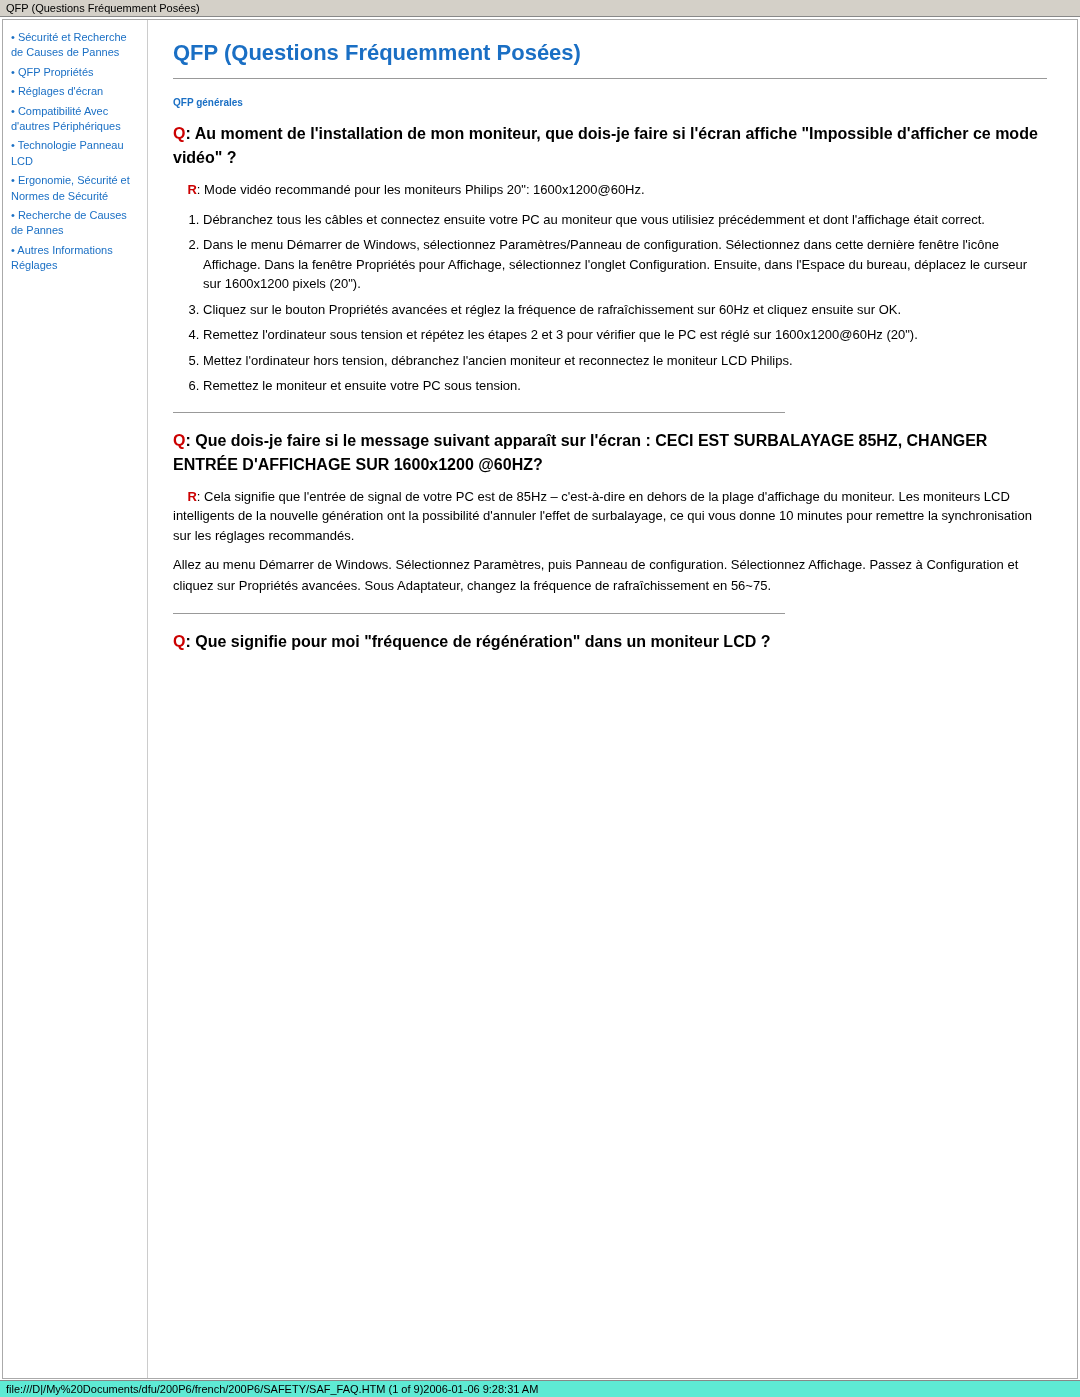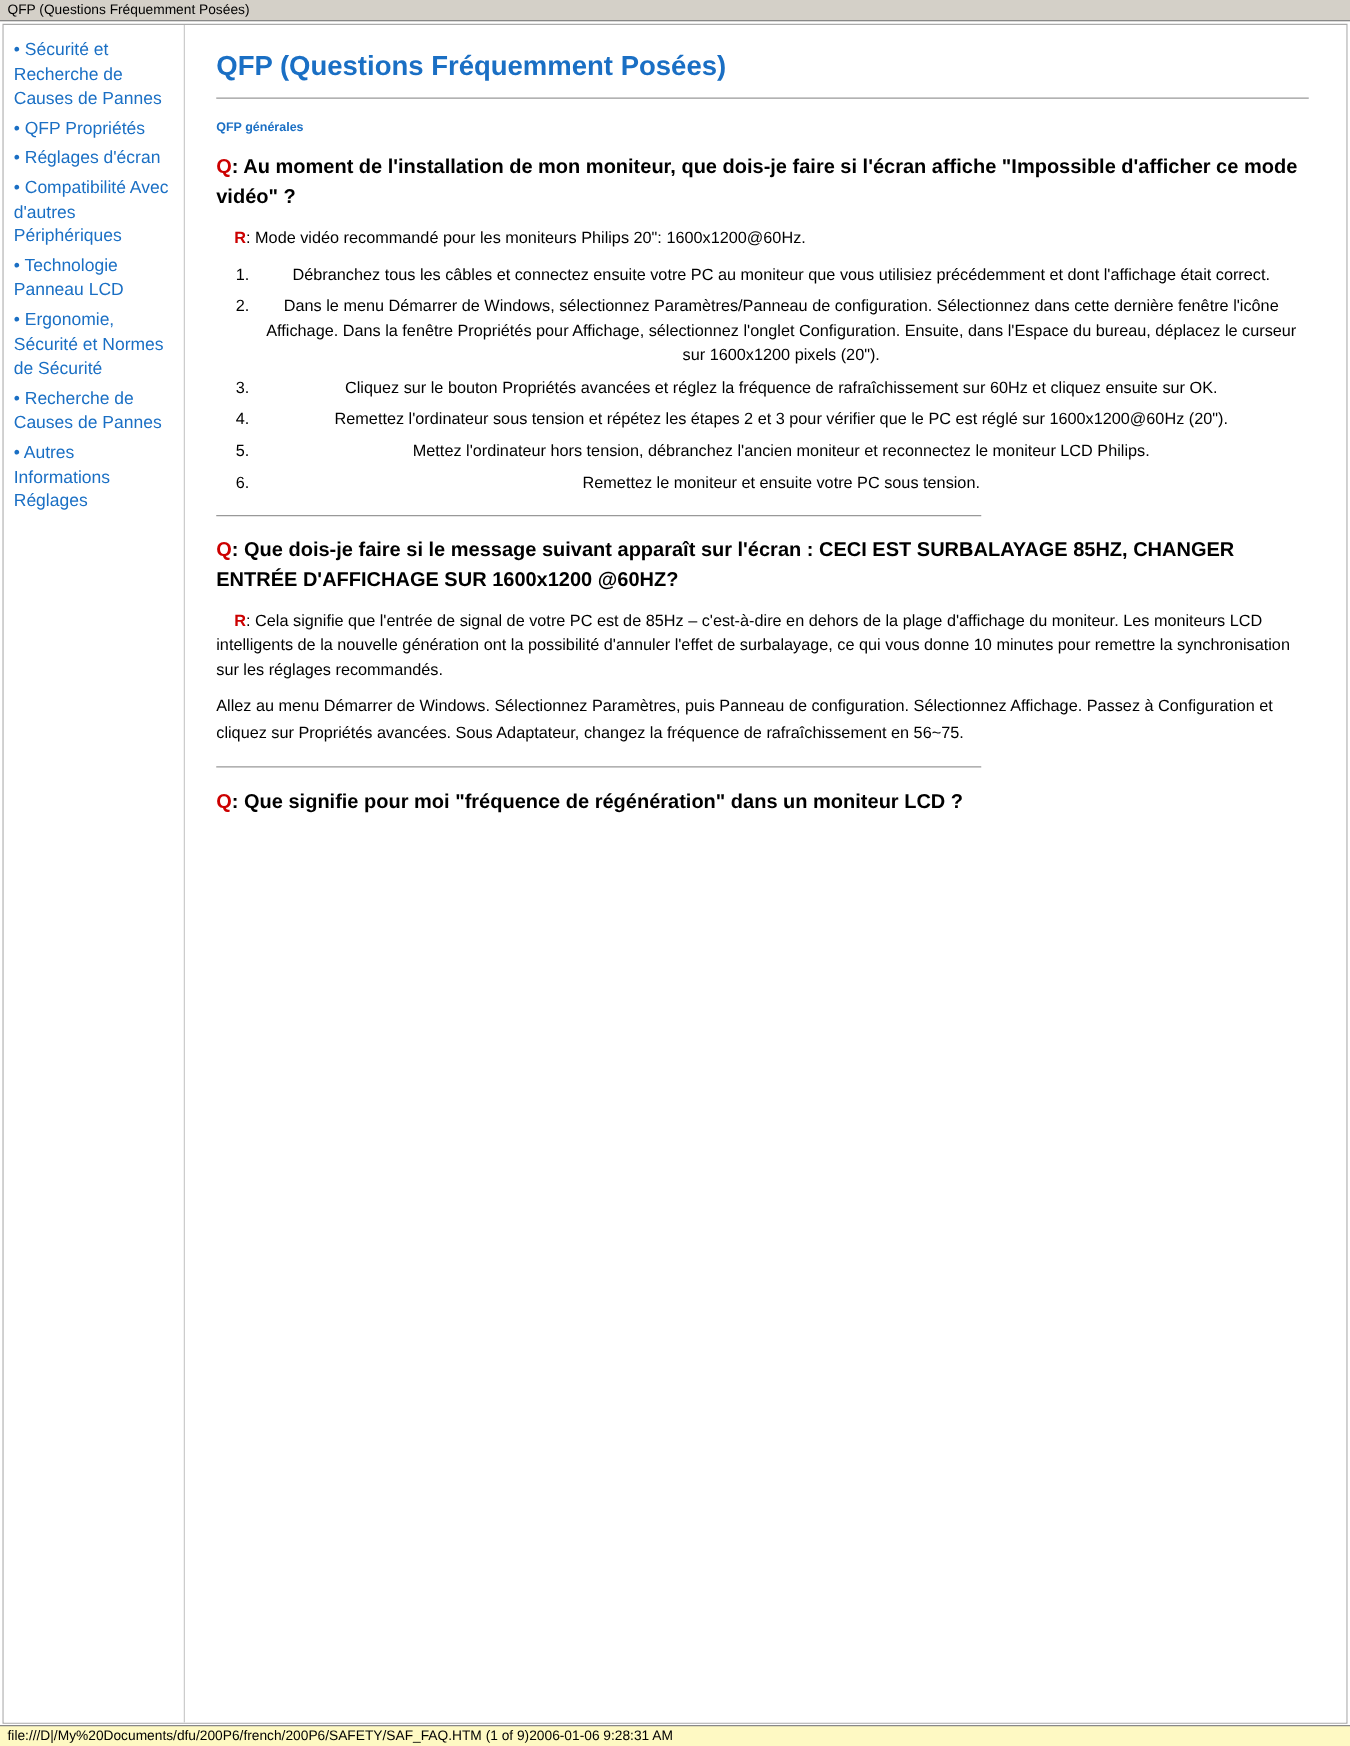--- a/index.html
+++ b/index.html
@@ -36,21 +36,21 @@
       padding: 10px 8px;
       border-right: 1px solid #ccc;
       background: #fff;
     }
 
     .sidebar a {
       color: #1a6fc4;
       text-decoration: none;
       display: block;
       margin-bottom: 3px;
-      font-size: 14px;
+      font-size: 11px;
       line-height: 1.4;
     }
 
     .sidebar-item {
       margin-bottom: 4px;
     }
 
     .main-content {
       flex: 1;
       padding: 20px 30px 20px 25px;
@@ -100,37 +100,36 @@
     }
 
     ol {
       margin-left: 30px;
       margin-bottom: 12px;
     }
 
     ol li {
       margin-bottom: 6px;
       line-height: 1.5;
-      text-align: center;
     }
 
     hr.section-divider {
       border: none;
       border-top: 1px solid #999;
       margin: 16px 0;
       width: 70%;
     }
 
     .paragraph {
       margin-bottom: 12px;
       line-height: 1.6;
     }
 
     .status-bar {
-      background: #fef9c3;
+      background: #5eead4;
       border-top: 1px solid #888;
       padding: 2px 6px;
       font-size: 11px;
       color: #000;
       position: fixed;
       bottom: 0;
       left: 0;
       right: 0;
     }
   </style>

